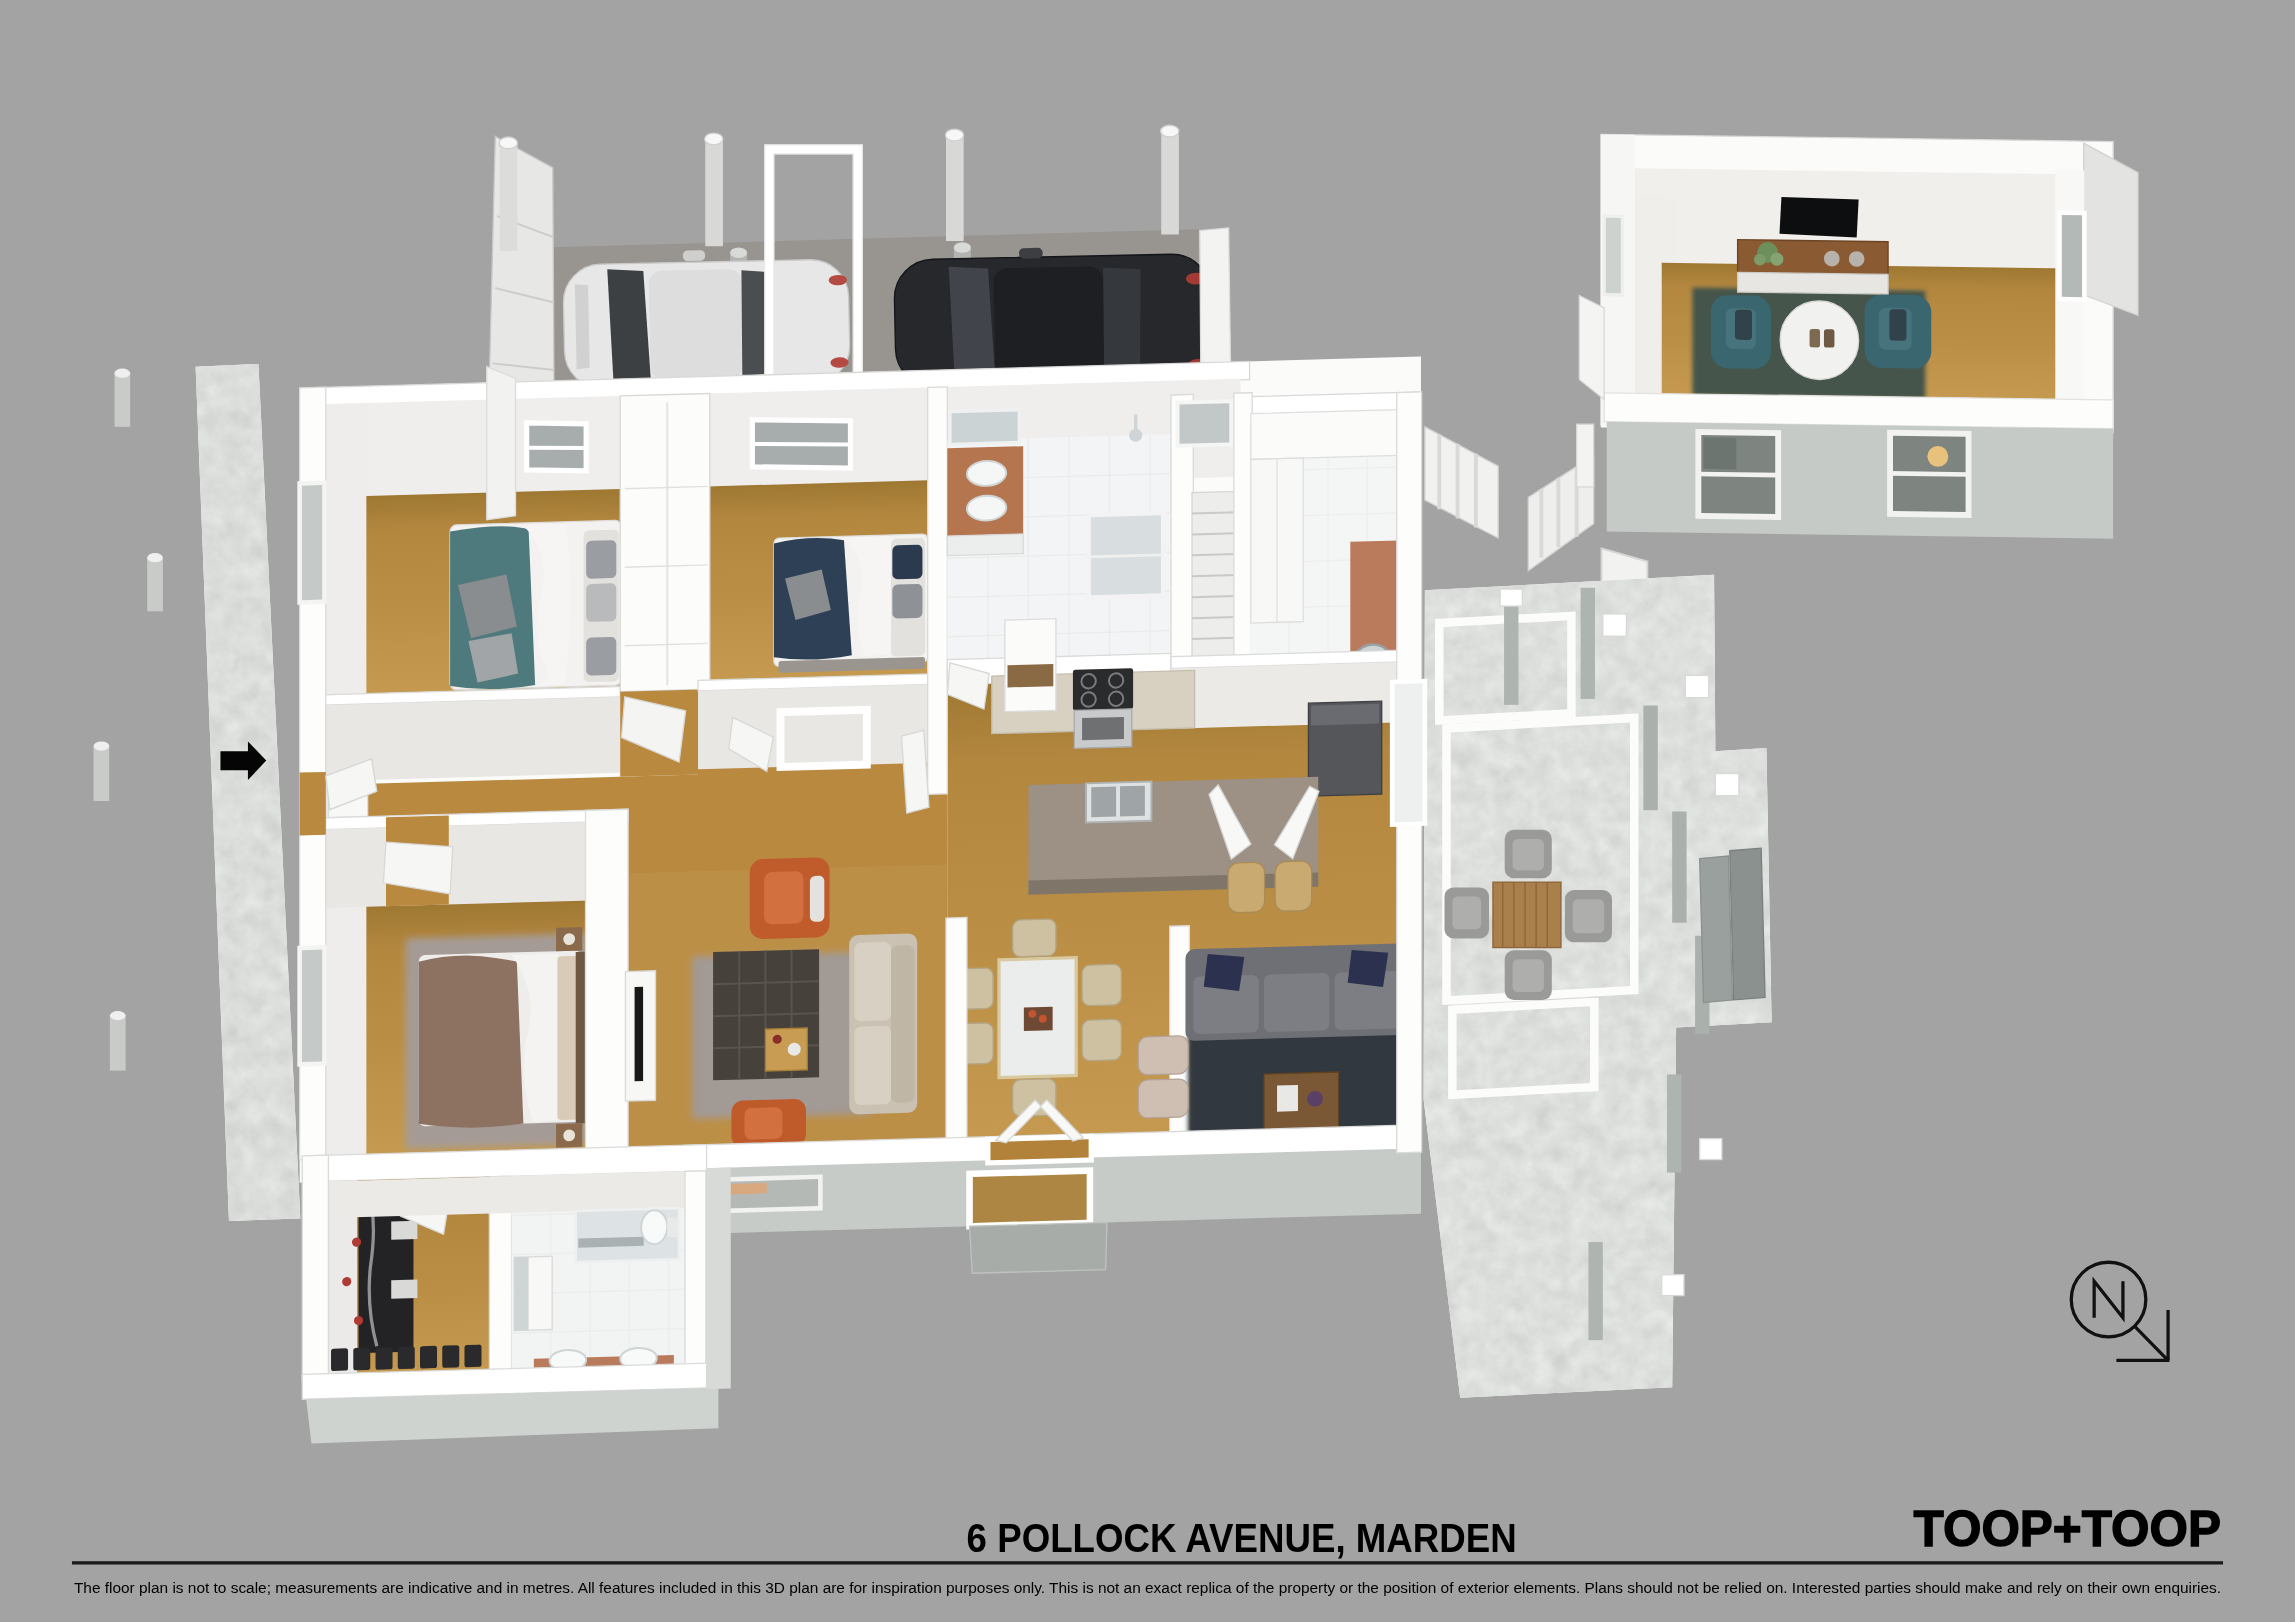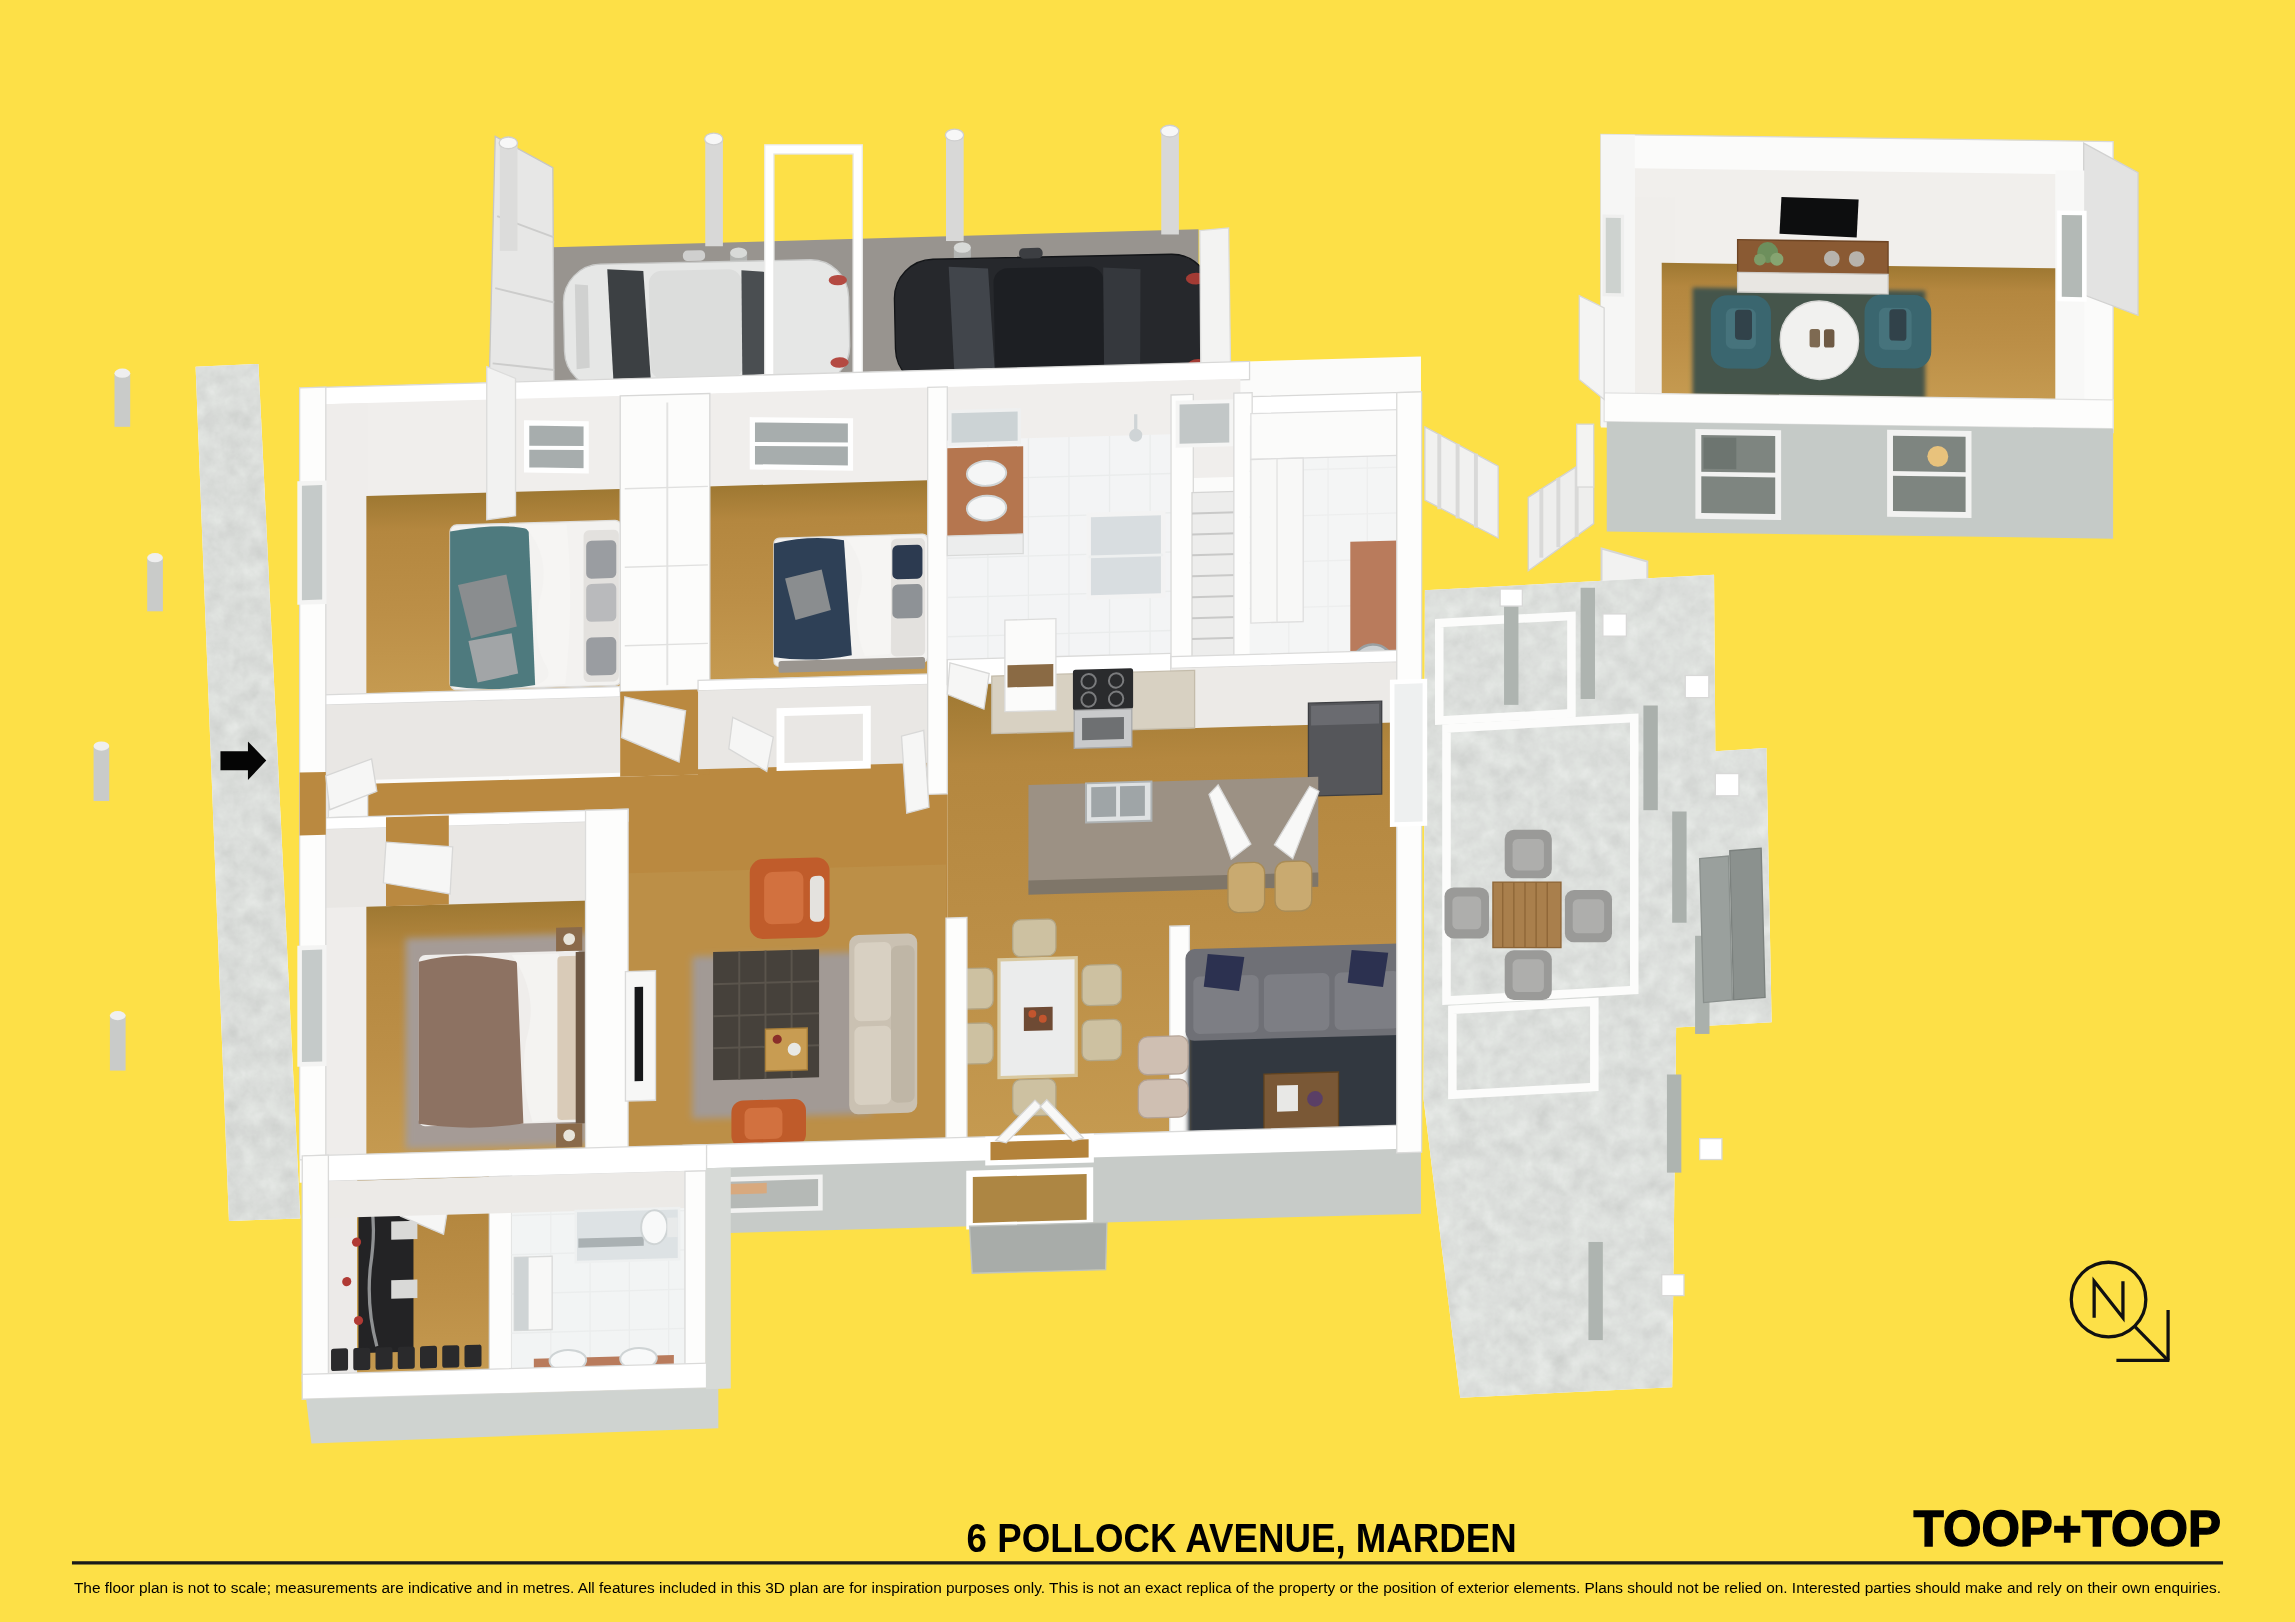--- a/index.html
+++ b/index.html
@@ -1,16 +1,16 @@
 <!DOCTYPE html>
 <html style="font-size:10.5px"><head>
 <meta charset="utf-8">
 <style>
   html,body{margin:0;padding:0;background:#ffffff;}
-  #page{position:relative;width:2295px;height:1623px;background:#fde047;overflow:hidden;
+  #page{position:relative;width:2295px;height:1623px;background:#a3a3a3;overflow:hidden;
         font-family:"Liberation Sans", sans-serif;}
   svg{position:absolute;left:0;top:0;}
 </style>
 </head>
 <body>
 <div id="page">
 <svg width="2295" height="1623" viewBox="0 0 3508 2480">
 <defs>
   <filter id="mottle" x="-2%" y="-2%" width="104%" height="104%">
     <feTurbulence type="fractalNoise" baseFrequency="0.035" numOctaves="4" seed="11" result="n"></feTurbulence>

